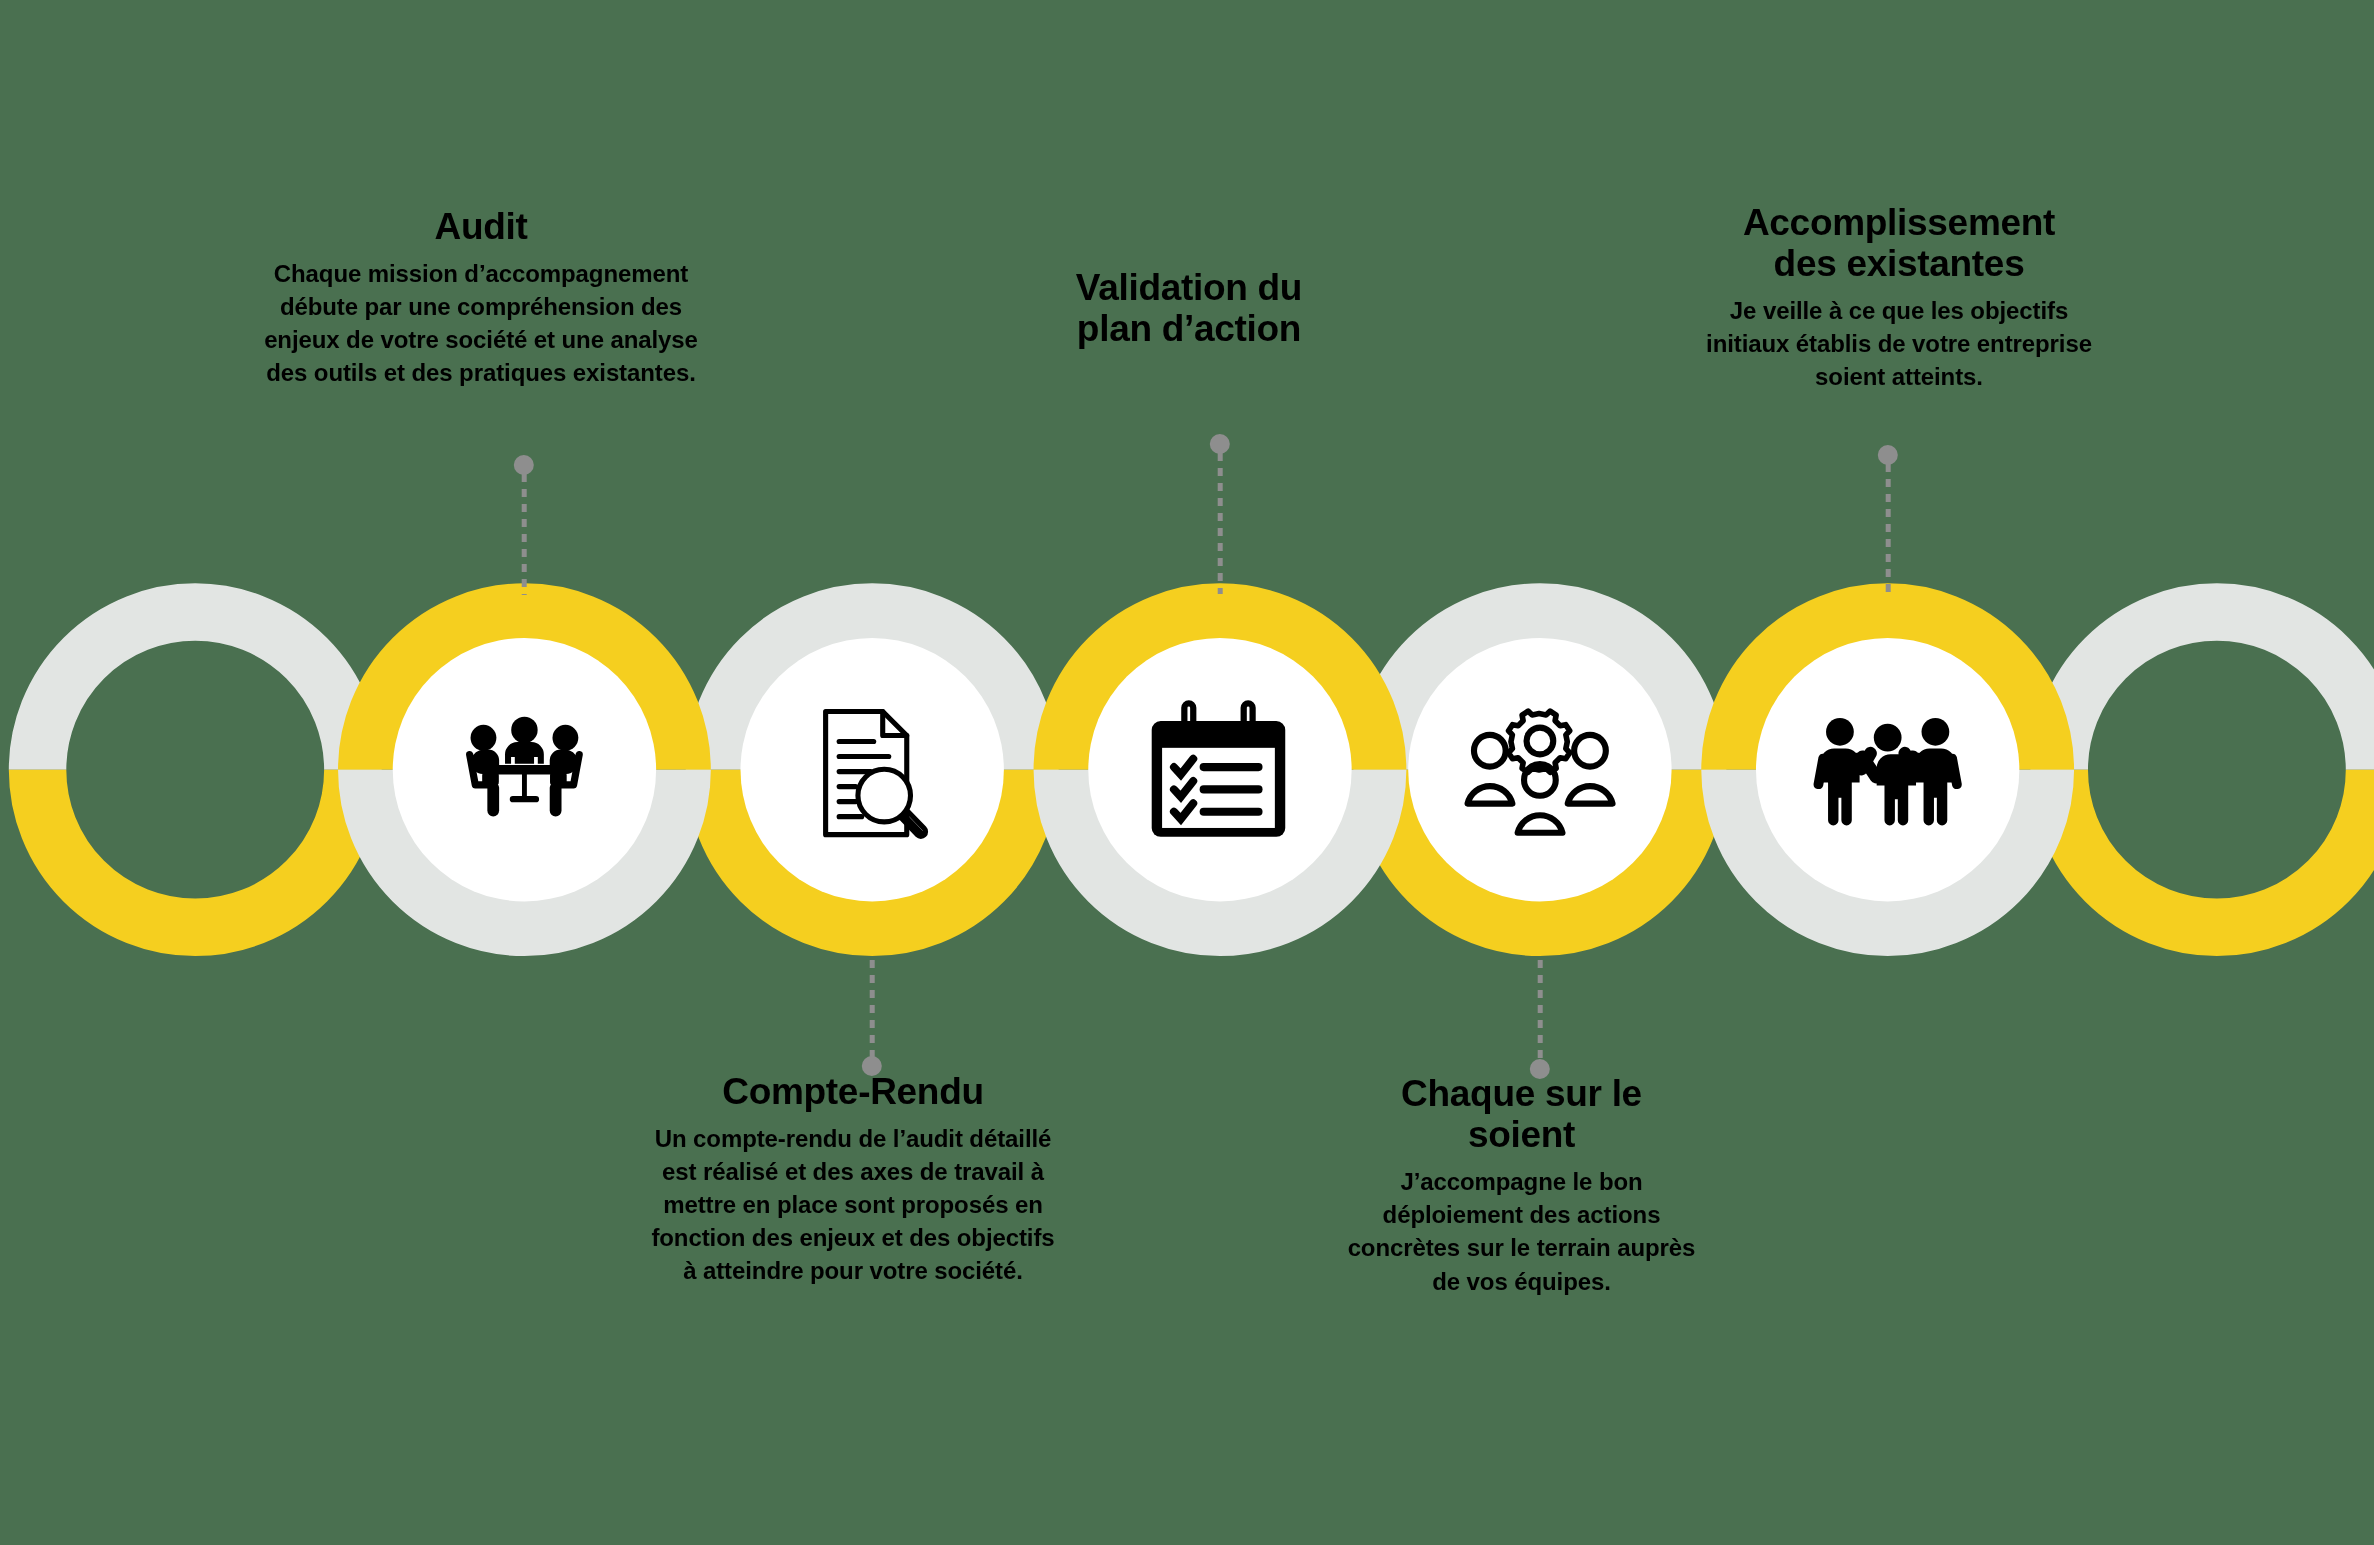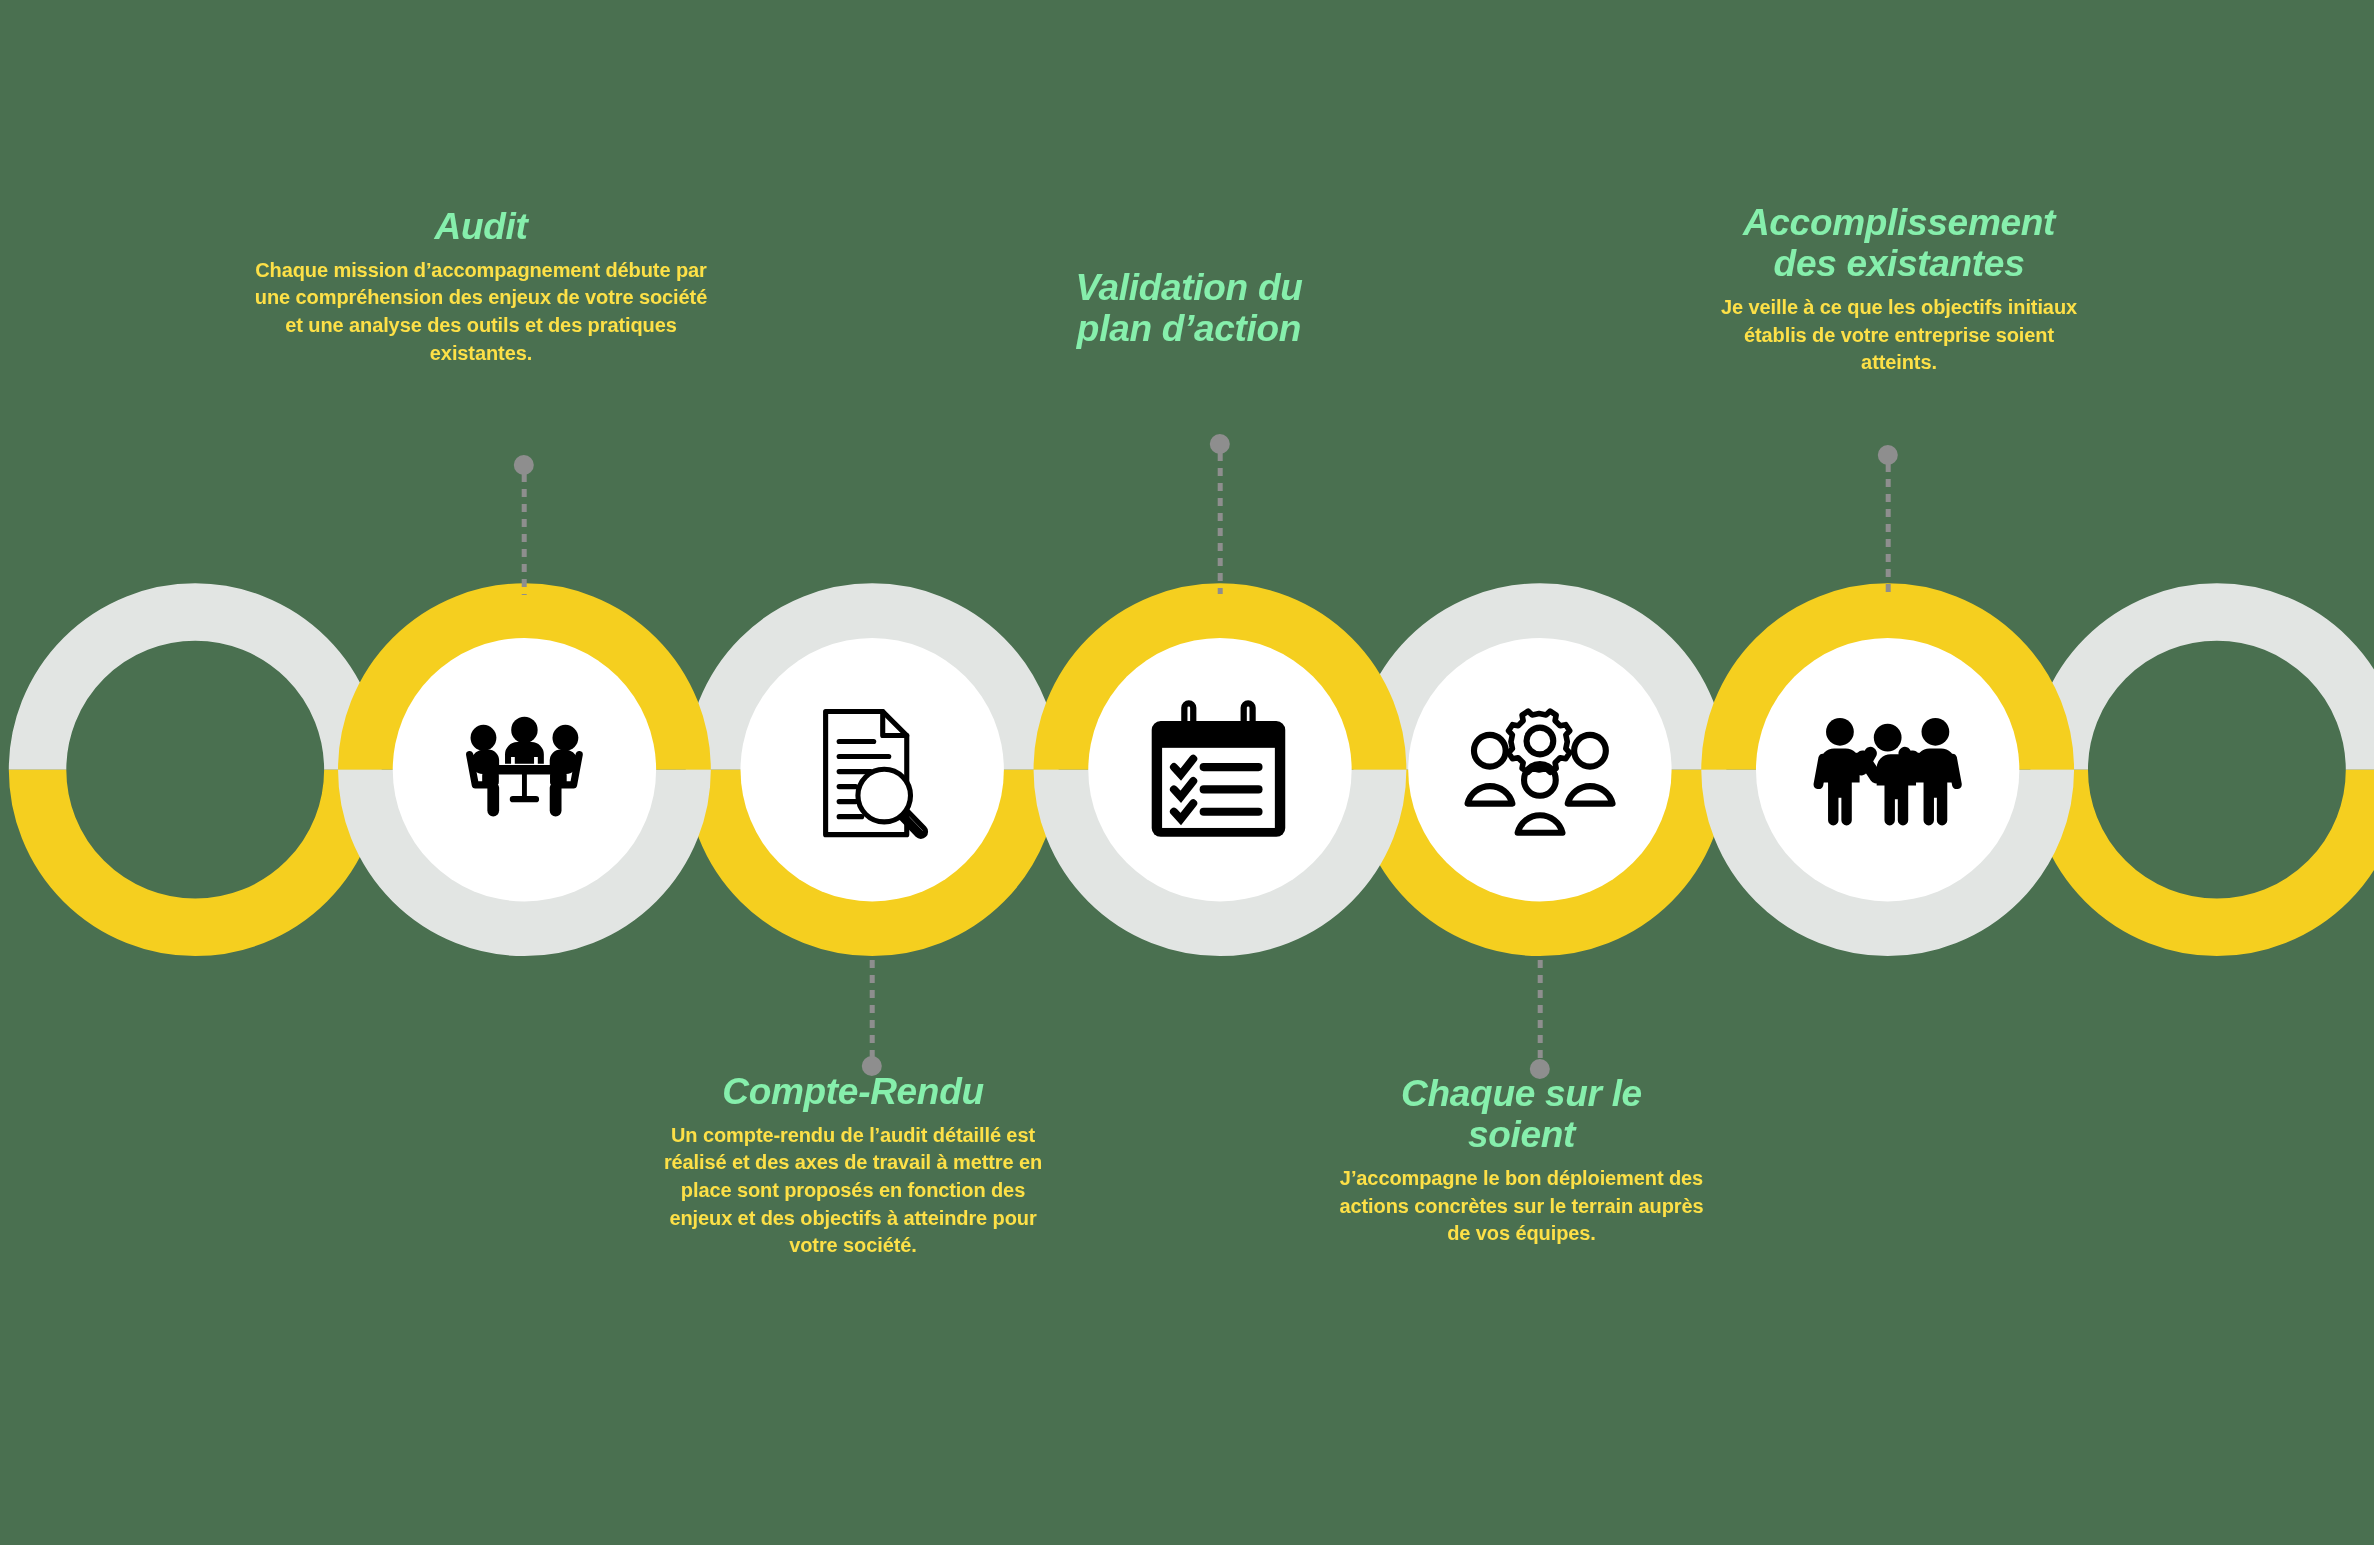--- a/index.html
+++ b/index.html
@@ -12,29 +12,28 @@
   }
   #stage { position:absolute; inset:0; width:2375px; height:1545px; }
   #chain { position:absolute; left:0; top:0; width:2375px; height:1545px; }
 
   .callout { position:absolute; text-align:center; color:#141414; }
   .callout .c-title {
     font-weight:bold;
     font-size:37px;
     line-height:1.12;
     letter-spacing:-0.3px;
-    color:#86efac;
+    color:#000000;
     margin:0 0 9.3px 0;
-    font-style:italic;
   }
   .callout .c-body {
     font-weight:bold;
-    font-size:20px;
+    font-size:24px;
     line-height:1.38;
-    color:#fde047;
+    color:#000000;
     letter-spacing:-0.1px;
   }
 
   
   .cal-audit       { left:249px;  top:206px;  width:464px; }
   .cal-validation  { left:985px; top:267px;  width:408px; }
   .cal-accomp      { left:1704px; top:202px;  width:390px; }
   
   .cal-compte      { left:649px;  top:1071px; width:408px; }
   .cal-suivi       { left:1336px; top:1073px; width:371px; }

